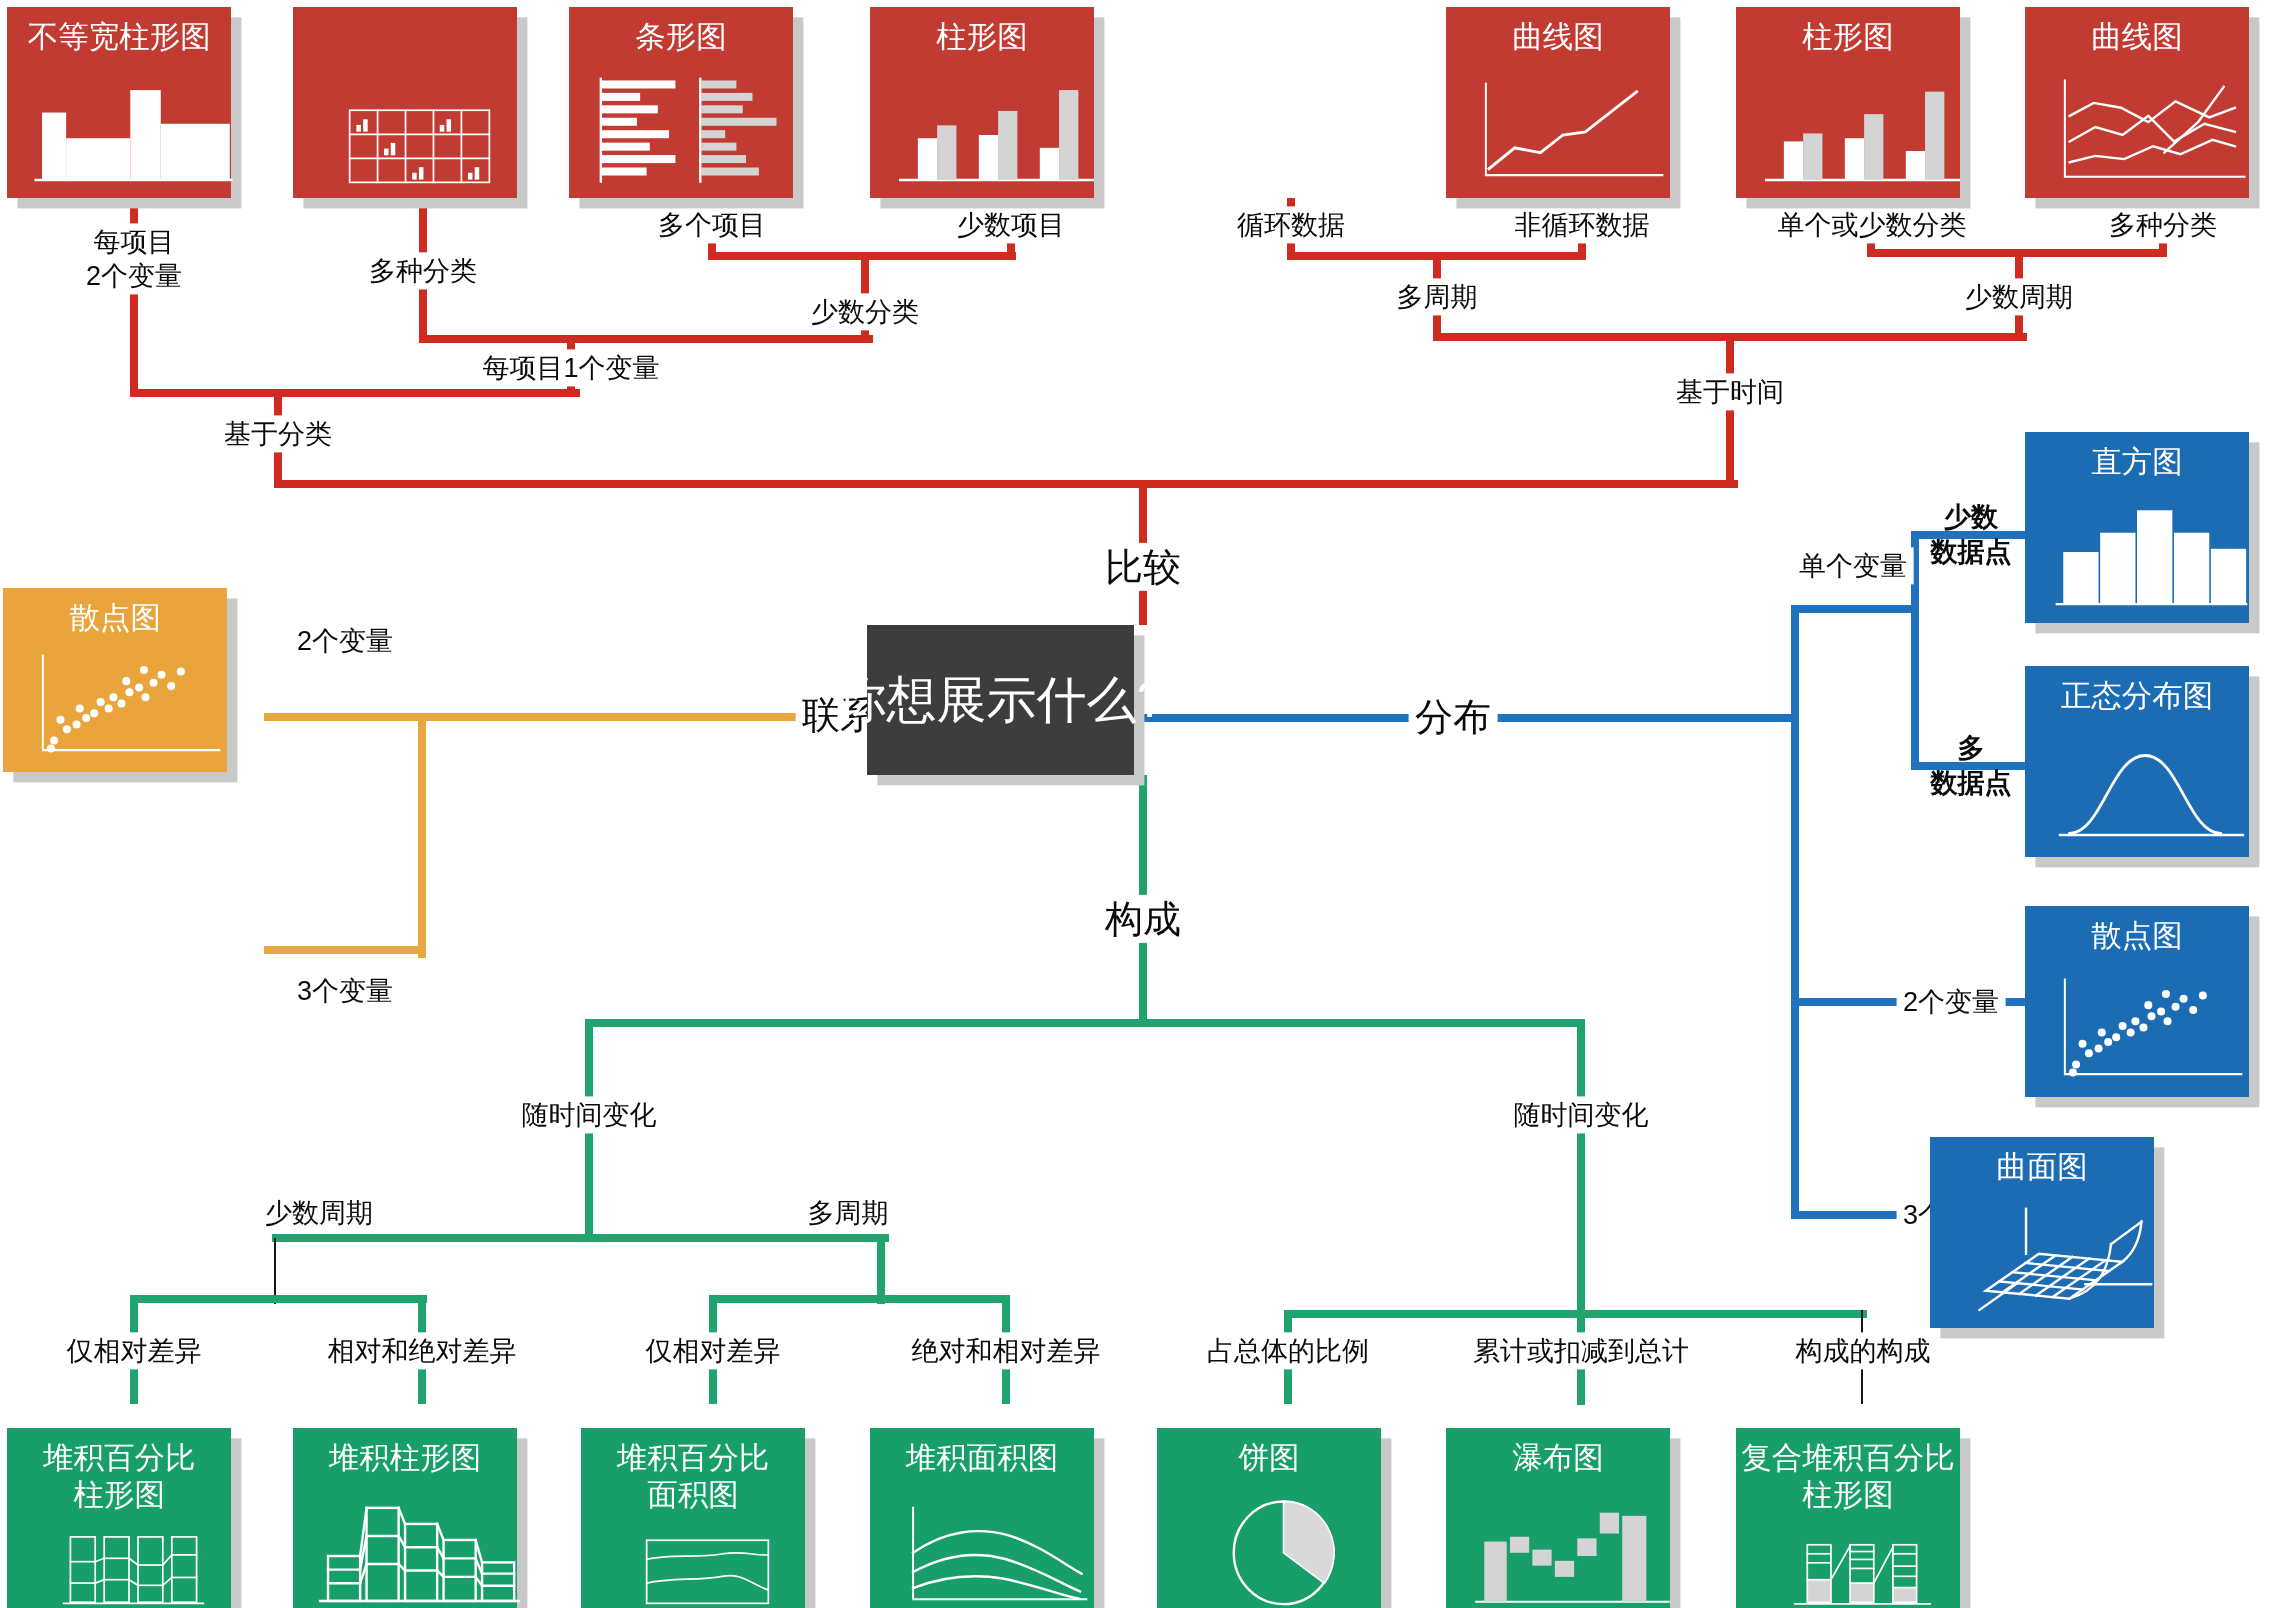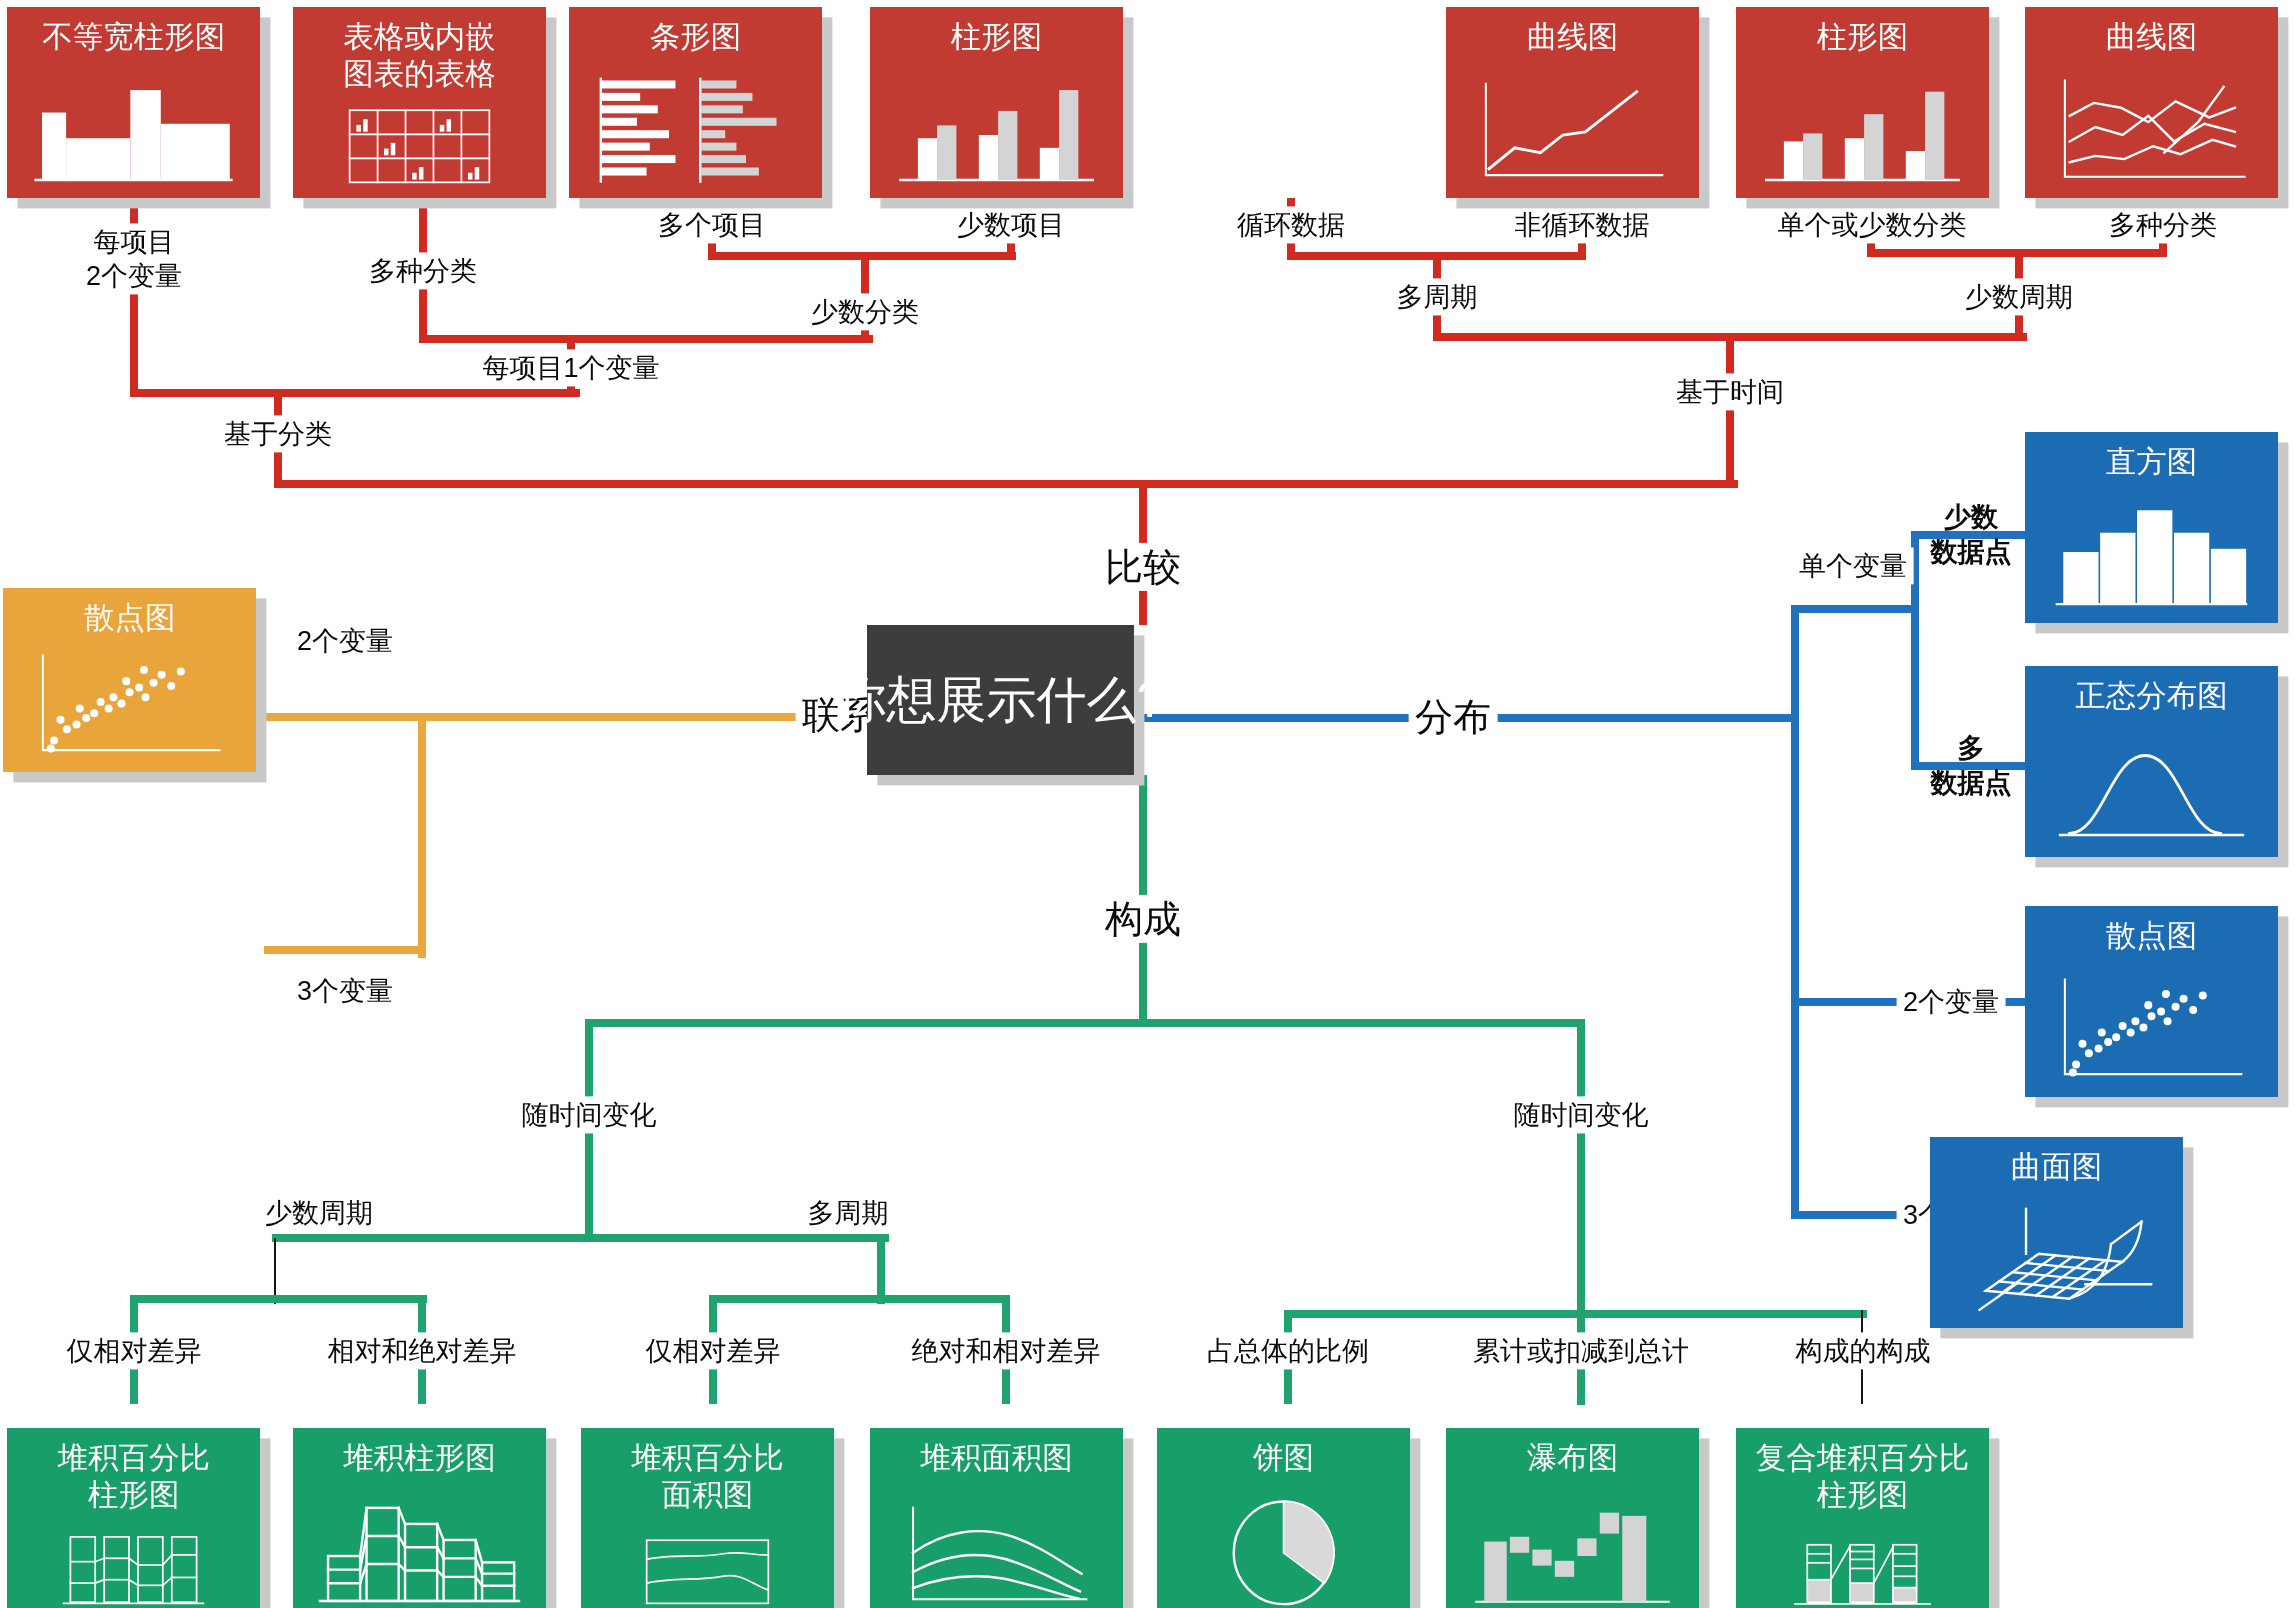--- a/index.html
+++ b/index.html
@@ -1,19 +1,19 @@
 <!DOCTYPE html>
 <html style="font-size:13px"><head>
 <meta charset="utf-8">
 <style>
   html,body{margin:0;padding:0;background:#ffffff;}
   body{width:2295px;height:1609px;font-family:"Liberation Sans","DejaVu Sans",sans-serif;color:#111;}
   #canvas{position:relative;width:2295px;height:1609px;overflow:hidden;background:#fff;}
 
-  .box{position:absolute;width:253px;height:191px;box-shadow:10.4px 10.4px 0 #C9C9C9;}
+  .box{position:absolute;width:224px;height:191px;box-shadow:10.4px 10.4px 0 #C9C9C9;}
   .redbg{background:#C23B33;}
   .bluebg{background:#1B6CB3;}
   .greenbg{background:#189E68;margin-top:24px;}
   .yellowbg{background:#E9A43C;}
   .box-title{color:#fff;font-size:30.5px;line-height:37px;text-align:center;margin-top:11.2px;font-weight:400;}
   .icon{position:absolute;left:19px;top:67px;width:215px;height:114px;}
   .t2 .icon{top:101px;height:80px;}
   .icon *{stroke:#ffffff;stroke-width:3;fill:none;stroke-linecap:square;}
   .icon .f{fill:#ffffff;stroke:none;}
   .icon .g{fill:#D4D4D4;stroke:none;}
@@ -145,21 +145,20 @@
     <svg class="icon" viewBox="0 0 268 142">
       <line x1="12" y1="132" x2="256" y2="132"></line>
       <rect class="f" x="20" y="48" width="30" height="84"></rect>
       <rect class="f" x="50" y="80" width="80" height="52"></rect>
       <rect class="f" x="130" y="20" width="38" height="112"></rect>
       <rect class="f" x="168" y="62" width="86" height="70"></rect>
     </svg>
   </div>
 
   <div class="box redbg t2" style="left:293px;top:7.2px">
-    <div class="box-title"><span>表格或内嵌</span><br><span>图表的表格</span></div>
     <svg class="icon w2" viewBox="0 0 268 142">
       <rect x="10" y="4" width="248" height="128"></rect>
       <line x1="59.6" y1="4" x2="59.6" y2="132"></line>
         <line x1="109.2" y1="4" x2="109.2" y2="132"></line>
       <line x1="158.8" y1="4" x2="158.8" y2="132"></line>
         <line x1="208.4" y1="4" x2="208.4" y2="132"></line>
       <line x1="10" y1="46.7" x2="258" y2="46.7"></line>
         <line x1="10" y1="89.3" x2="258" y2="89.3"></line>
       <rect class="f" x="22" y="30" width="8" height="12"></rect>
         <rect class="f" x="34" y="20" width="8" height="22"></rect>

